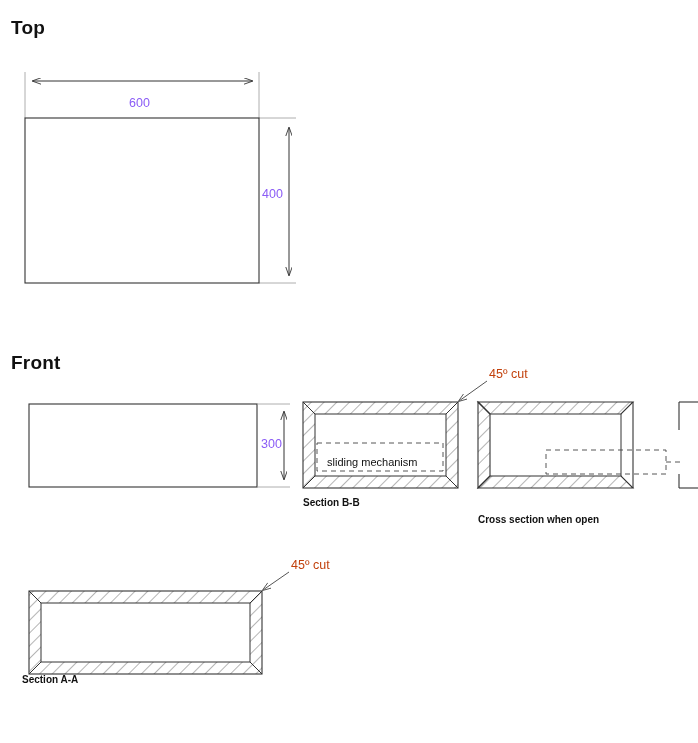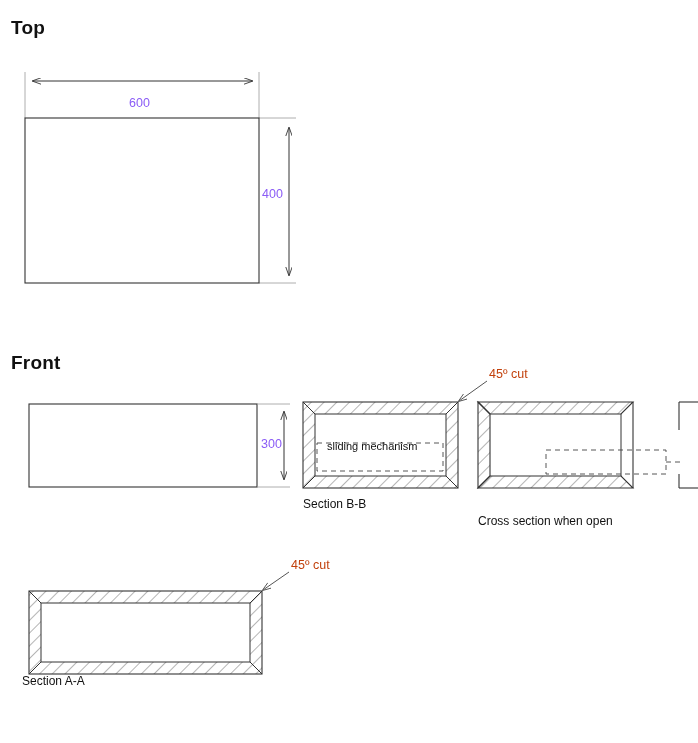--- a/index.html
+++ b/index.html
@@ -34,22 +34,22 @@
   #title-front { left: 11px; top: 352px; }
 
   .dim-label {
     position: absolute;
     font-size: 12.5px;
     color: #8b5cf6;
     white-space: nowrap;
   }
   .caption {
     position: absolute;
-    font-size: 12px;
-    font-weight: normal;
+    font-size: 10px;
+    font-weight: bold;
     color: #111111;
     white-space: nowrap;
   }
   .callout {
     position: absolute;
     font-size: 12.5px;
     color: #c2410c;
     white-space: nowrap;
   }
   .boxlabel {
@@ -152,19 +152,19 @@
     </g>
   </svg>
 
   <div class="dim-label" style="left:129px; top:96px;">600</div>
   <div class="dim-label" style="left:262px; top:187px;">400</div>
   <div class="dim-label" style="left:261px; top:437px;">300</div>
 
   <div class="callout" style="left:489px; top:367px;">45º cut</div>
   <div class="callout" style="left:291px; top:558px;">45º cut</div>
 
-  <div class="boxlabel" style="left:327px; top:440px;">sliding mechanism</div>
+  <div class="boxlabel" style="left:327px; top:456px;">sliding mechanism</div>
 
   <div class="caption" style="left:303px; top:497px;">Section B-B</div>
   <div class="caption" style="left:478px; top:514px;">Cross section when open</div>
   <div class="caption" style="left:22px; top:674px;">Section A-A</div>
 
 </div>
 
 </body></html>

